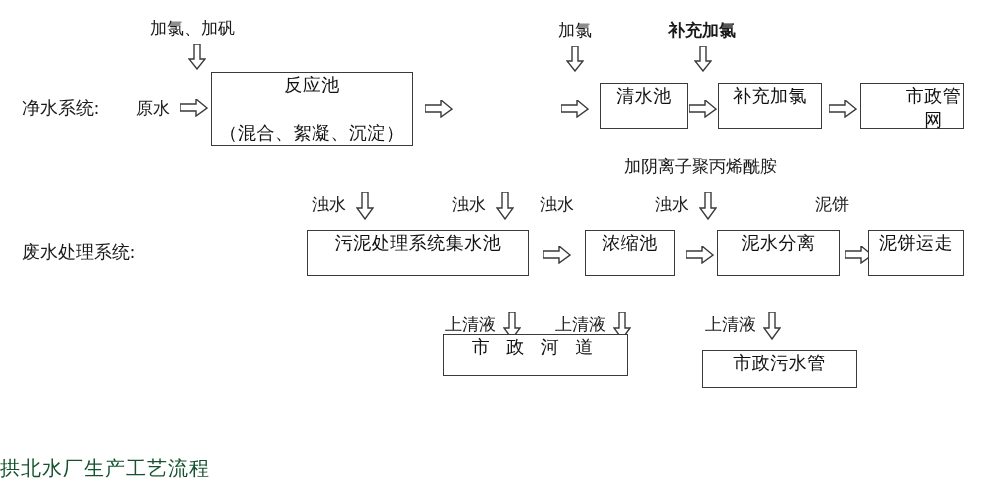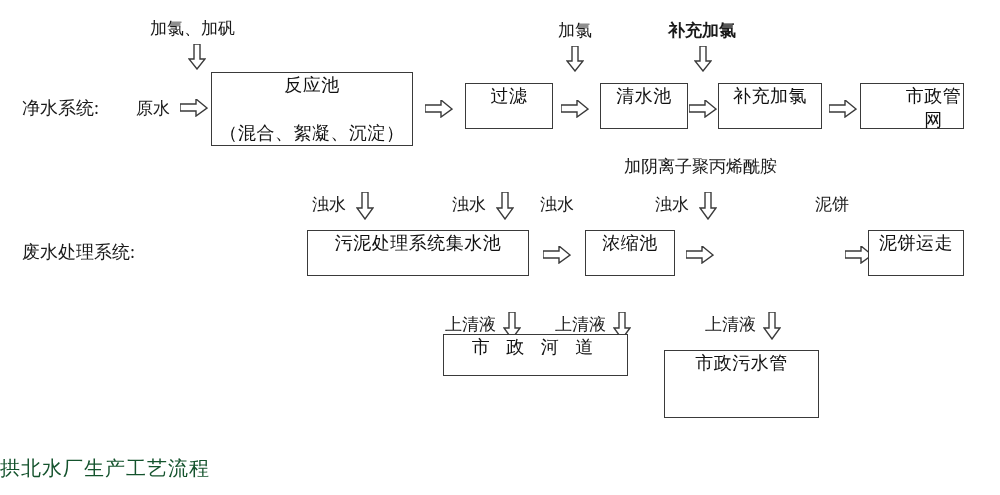--- a/index.html
+++ b/index.html
@@ -101,23 +101,20 @@
     <span>反应池</span>
     <span class="l2">（混合、絮凝、沉淀）</span>
   </div>
 
   <div class="arrow" style="left:425px; top:100px;">
     <svg width="28" height="18" viewBox="0 0 28 18">
       <polygon points="0,5 16,5 16,0 27,9 16,17 16,12 0,12" fill="#ffffff" stroke="#3a3a3a" stroke-width="1.4"></polygon>
     </svg>
   </div>
 
-  <div class="box" style="left:465px; top:83px; width:88px; height:46px;">
-    <span>过滤</span>
-  </div>
 
   <div class="arrow" style="left:561px; top:100px;">
     <svg width="28" height="18" viewBox="0 0 28 18">
       <polygon points="0,5 16,5 16,0 27,9 16,17 16,12 0,12" fill="#ffffff" stroke="#3a3a3a" stroke-width="1.4"></polygon>
     </svg>
   </div>
 
   <div class="box" style="left:594px; top:83px; width:88px; height:46px;margin-left:6px;">
     <span>清水池</span>
   </div>
@@ -184,20 +181,23 @@
   <div class="box" style="left:585px; top:230px; width:90px; height:46px;">
     <span>浓缩池</span>
   </div>
 
   <div class="arrow" style="left:686px; top:246px;">
     <svg width="28" height="18" viewBox="0 0 28 18">
       <polygon points="0,5 16,5 16,0 27,9 16,17 16,12 0,12" fill="#ffffff" stroke="#3a3a3a" stroke-width="1.4"></polygon>
     </svg>
   </div>
 
+  <div class="box" style="left:717px; top:230px; width:123px; height:46px;">
+    <span>泥水分离</span>
+  </div>
 
   <div class="arrow" style="left:845px; top:246px;">
     <svg width="28" height="18" viewBox="0 0 28 18">
       <polygon points="0,5 16,5 16,0 27,9 16,17 16,12 0,12" fill="#ffffff" stroke="#3a3a3a" stroke-width="1.4"></polygon>
     </svg>
   </div>
 
   <div class="box" style="left:868px; top:230px; width:96px; height:46px;">
     <span>泥饼运走</span>
   </div>
@@ -220,19 +220,19 @@
   <div class="arrow" style="left:763px; top:312px;">
     <svg width="18" height="28" viewBox="0 0 18 28">
       <polygon points="6,0 12,0 12,16 17,16 9,27 1,16 6,16" fill="#ffffff" stroke="#3a3a3a" stroke-width="1.4"></polygon>
     </svg>
   </div>
 
   <div class="box spaced" style="left:443px; top:334px; width:185px; height:42px;">
     <span>市 政 河 道</span>
   </div>
 
-  <div class="box" style="left:664px; top:350px; width:155px; height:68px;">
+  <div class="box" style="left:702px; top:350px; width:155px; height:38px;">
     <span>市政污水管</span>
   </div>
 
   <div class="fig-title" style="top:455px;">拱北水厂生产工艺流程</div>
 
 </div>
 
 </body></html>

